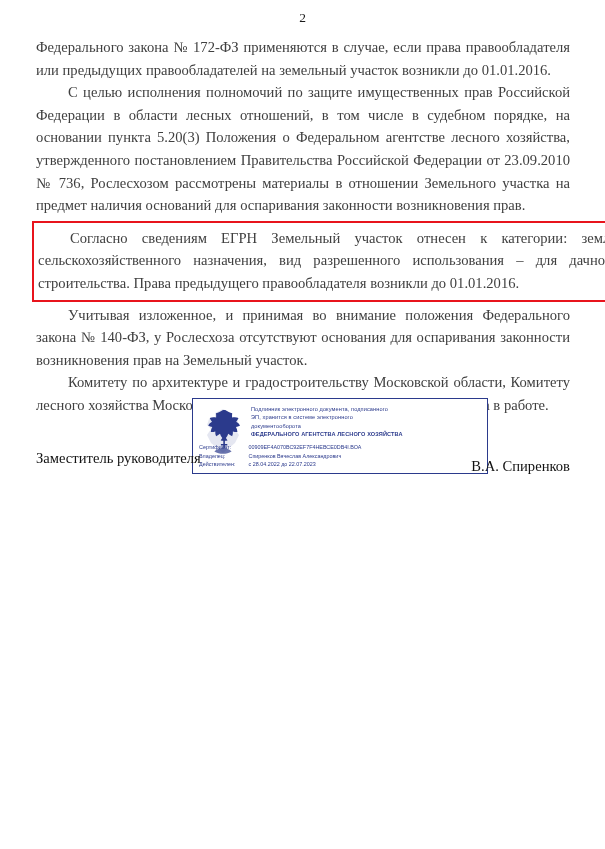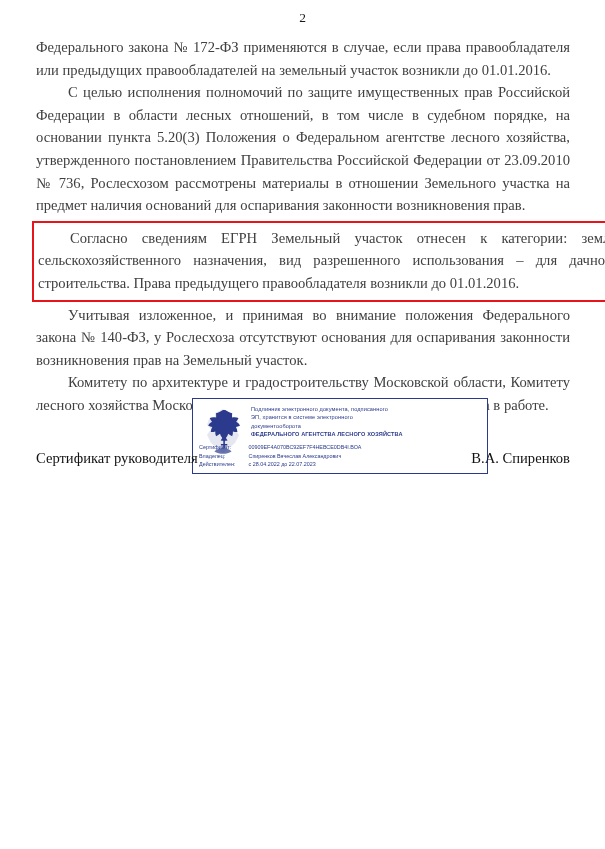--- a/index.html
+++ b/index.html
@@ -74,21 +74,21 @@
   }
   .sign-left {
     position: absolute;
     left: 0;
     top: 0;
     white-space: nowrap;
   }
   .sign-right {
     position: absolute;
     right: 0;
-    top: 0;
+    top: 8px;
     white-space: nowrap;
   }
 
   
   .stamp {
     position: absolute;
     left: 192px;
     top: 398px;
     width: 296px;
     height: 76px;
@@ -196,18 +196,18 @@
         </div>
         <div>
           <span class="lbl">Действителен:</span>
           <span>с 28.04.2022 до 22.07.2023</span>
         </div>
       </div>
     </div>
   </div>
 
   <div class="sign-row">
-    <span class="sign-left">Сертификат руководителя</span>
+    <span class="sign-left">Заместитель руководителя</span>
     <span class="sign-right">В.А. Спиренков</span>
   </div>
 
 
 </div>
 
 </body></html>

